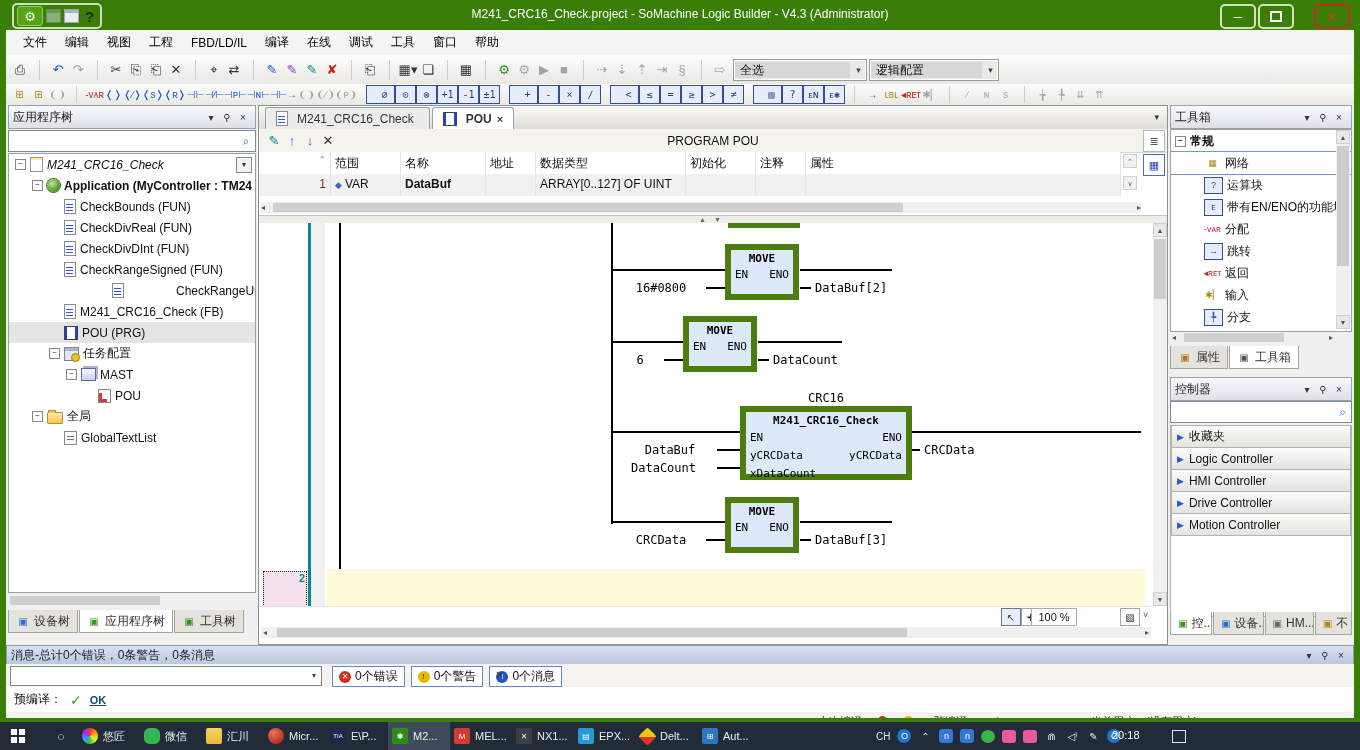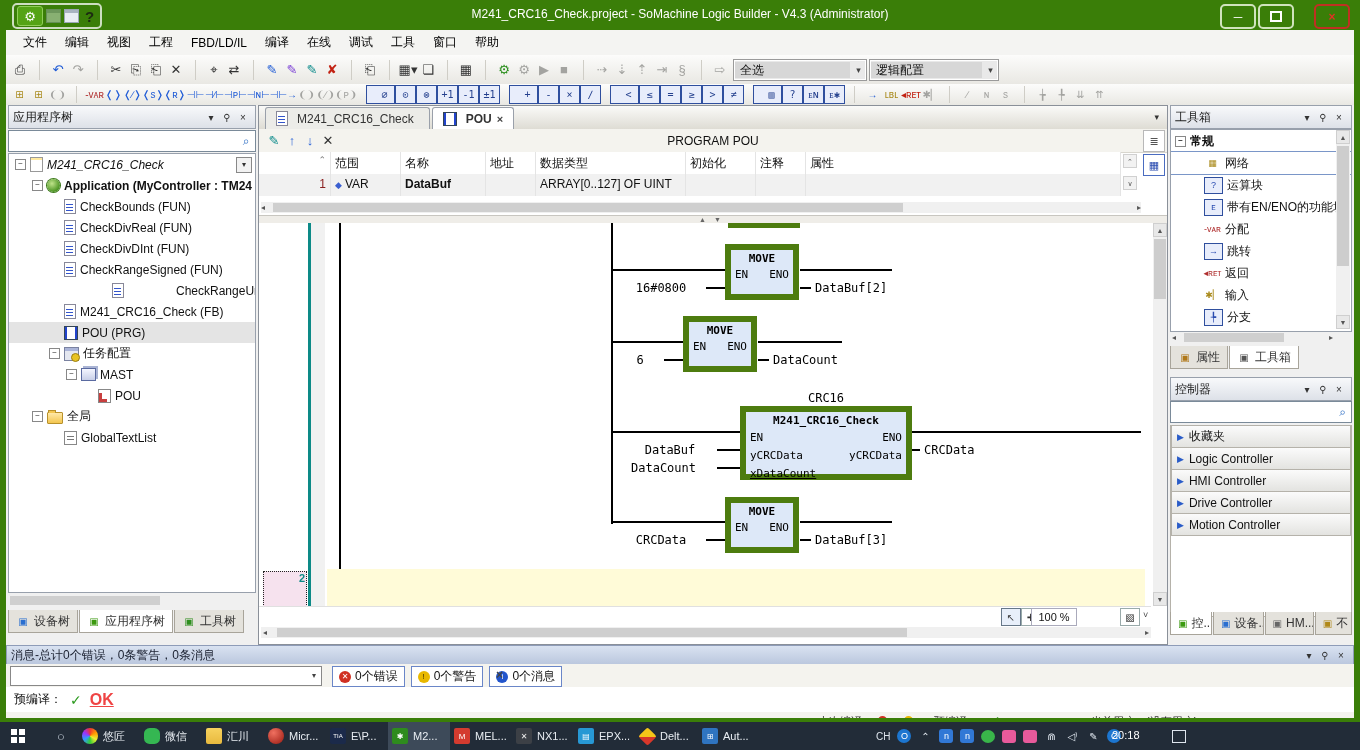--- a/index.html
+++ b/index.html
@@ -139,21 +139,21 @@
   .messages{position:absolute;left:0;top:615px;width:1348px;height:67px;background:#fff;}
   .msg-h{position:absolute;left:0;top:0;right:0;height:19px;background:linear-gradient(#d9e2f1,#b9c6dd);border:1px solid #8e9cb8;display:flex;align-items:center;padding:0 4px;}
   .msg-h .ph-t{flex:1;color:#1a2030;}
   .msg-tb{position:absolute;left:0;top:19px;right:0;height:23px;background:#f4f3ee;border-bottom:1px solid #d8d6ce;}
   .msg-combo{position:absolute;left:4px;top:2px;width:310px;height:18px;background:#fff;border:1px solid #888;display:flex;}
   .msg-combo .cflex{flex:1;} .msg-combo .carr{width:14px;text-align:center;font-size:8px;color:#444;line-height:17px;}
   .fbtn{position:absolute;top:1px;height:19px;border:1px solid #6a86c8;background:#fff;display:flex;align-items:center;gap:4px;padding:0 6px;font-size:12px;}
   .fico{width:12px;height:12px;border-radius:50%;color:#fff;font-size:8px;display:flex;align-items:center;justify-content:center;flex:none;}
   .mi-err{background:#d03022;} .mi-warn{background:#e8b800;color:#403000;} .mi-info{background:#2255cc;}
   .msg-body{position:absolute;left:0;top:42px;right:0;bottom:0;background:#fff;display:flex;align-items:center;gap:8px;padding-left:8px;}
-  .oklink{color:#ef4444;text-decoration:underline;font-weight:bold;font-size:16px;text-align:center;}
+  .oklink{color:#0c4a6e;text-decoration:underline;font-weight:bold;font-size:11px;text-align:center;}
   .gcheck{color:#2c9a1e;font-weight:bold;font-size:14px;}
   
   .statusstrip{position:absolute;left:0;top:682px;width:1348px;height:10px;background:#f4f3ee;overflow:hidden;color:#333;font-size:11px;}
   .statusstrip span{position:absolute;top:2px;white-space:nowrap;}
   .sdot{width:9px;height:9px;border-radius:50%;display:inline-block;}
   
   .taskbar{position:absolute;left:0;top:722px;width:1360px;height:28px;background:#222c38;color:#e8edf2;display:flex;align-items:center;}
   .tb-start{width:44px;height:28px;display:flex;align-items:center;justify-content:center;}
   .winlogo{width:6px;height:6px;background:#fff;box-shadow:8px 0 #fff,0 8px #fff,8px 8px #fff;margin:-8px 8px 0 -8px;}
   .tb-search{width:34px;text-align:center;font-size:13px;color:#cfd8e2;}
@@ -547,21 +547,21 @@
           <div class="fbd-box" style="left:481px;top:183px;width:172px;height:74px;">
             <div class="fbd-title">M241_CRC16_Check</div>
             <div class="pinrow" style="top:19px;">
                 <span>EN</span>
                 <span>ENO</span>
               </div>
             <div class="pinrow" style="top:37px;">
                 <span>yCRCData</span>
                 <span>yCRCData</span>
               </div>
-            <div class="pinrow" style="top:55px;text-decoration:underline;">
+            <div class="pinrow" style="top:55px;">
                 <span>xDataCount</span>
                 <span></span>
               </div>
           </div>
           <span class="dlabel r" style="left:368px;top:220px;width:86px;">DataBuf</span>
           <span class="dlabel r" style="left:355px;top:238px;width:99px;">DataCount</span>
           <span class="dlabel" style="left:665px;top:220px;">CRCData</span>
 
           <div class="fbd-box" style="left:466px;top:274px;width:74px;height:56px;">
             <div class="fbd-title">MOVE</div>

